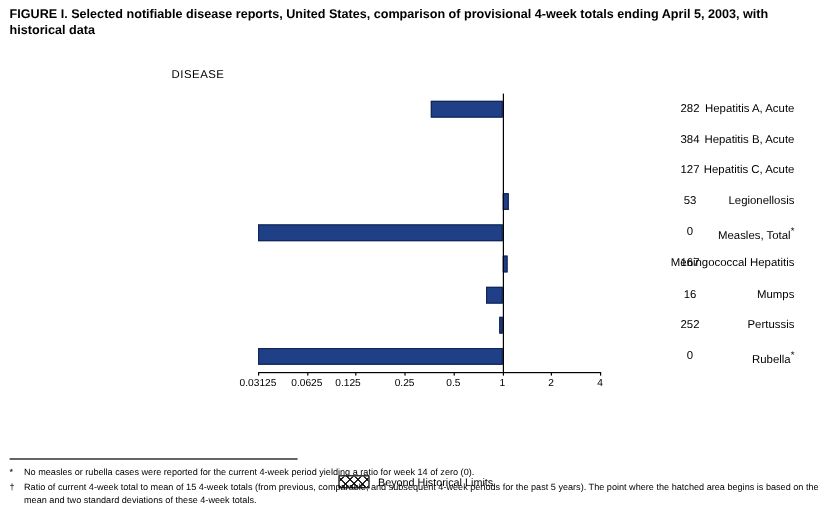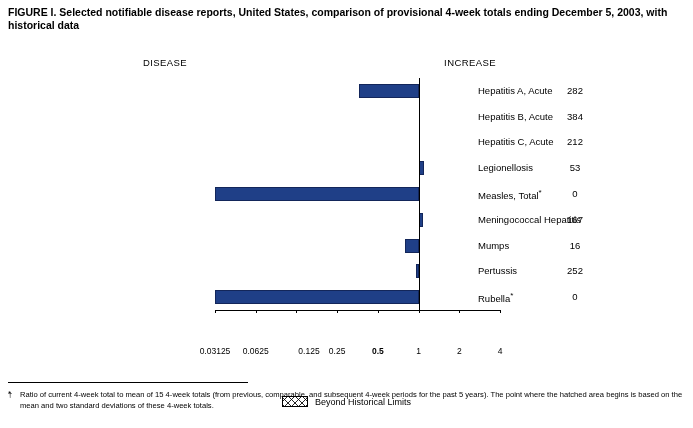--- a/index.html
+++ b/index.html
@@ -40,22 +40,23 @@
   #hdr-disease { left: 110px; top: 13px; width: 110px; }
   #hdr-decrease { left: 240px; top: 13px; width: 110px; }
   #hdr-increase { left: 415px; top: 13px; width: 110px; }
   #hdr-cases {
     left: 495px; top: 6px; width: 160px; line-height: 1.35;
   }
   #hdr-cases span { display: block; }
 
   .disease-label {
     position: absolute;
-    right: 0;
+    right: 12px;
     width: 215px;
+    text-align: right;
     font-size: 9.5px;
     white-space: nowrap;
     padding-right: 19px;
   }
   .disease-label sup { font-size: 8px; vertical-align: super; }
 
   .cases-value {
     position: absolute;
     left: 495px;
     width: 160px;
@@ -78,21 +79,20 @@
     position: absolute;
     background: #1f3f87;
     border: 1px solid #13265a;
     height: 14px;
   }
   .tick-label {
     position: absolute;
     font-size: 8.5px;
     text-align: center;
     white-space: nowrap;
-    margin-top: 32px;
   }
   #x-axis-title {
     position: absolute;
     left: 215px;
     top: 288px;
     width: 285px;
     text-align: center;
     font-size: 12px;
   }
   #x-axis-title sup { font-size: 8px; vertical-align: super; }
@@ -129,42 +129,41 @@
   .fn-mark { position: absolute; left: 0; top: 0; width: 10px; }
   hr.divider {
     position: absolute;
     left: 8px; top: 382px; width: 240px;
     border: none; border-top: 1px solid #000000; margin: 0;
   }
 </style>
 </head>
 <body>
 
-<div id="figure-title">FIGURE I. Selected notifiable disease reports, United States, comparison of provisional 4-week totals ending December 5, 2003, with historical data</div>
+<div id="figure-title">FIGURE I. Selected notifiable disease reports, United States, comparison of provisional 4-week totals ending April 5, 2003, with historical data</div>
 
 <div id="chart-area">
 
   <div class="col-header" id="hdr-disease">DISEASE</div>
-  <div class="col-header" id="hdr-increase">INCREASE</div>
 
   <div id="labels-col">
       <div class="disease-label" style="top: 40.8889px;">Hepatitis A, Acute</div>
       <div class="disease-label" style="top: 66.6667px;">Hepatitis B, Acute</div>
       <div class="disease-label" style="top: 92.4444px;">Hepatitis C, Acute</div>
       <div class="disease-label" style="top: 118.222px;">Legionellosis</div>
       <div class="disease-label" style="top: 144px;">Measles, Total<sup>*</sup></div>
       <div class="disease-label" style="top: 169.778px;">Meningococcal Hepatitis</div>
       <div class="disease-label" style="top: 195.556px;">Mumps</div>
       <div class="disease-label" style="top: 221.333px;">Pertussis</div>
       <div class="disease-label" style="top: 247.111px;">Rubella<sup>*</sup></div>
     </div>
   <div id="cases-col">
       <div class="cases-value" style="top: 40.8889px;">282</div>
       <div class="cases-value" style="top: 66.6667px;">384</div>
-      <div class="cases-value" style="top: 92.4444px;">212</div>
+      <div class="cases-value" style="top: 92.4444px;">127</div>
       <div class="cases-value" style="top: 118.222px;">53</div>
       <div class="cases-value" style="top: 144px;">0</div>
       <div class="cases-value" style="top: 169.778px;">167</div>
       <div class="cases-value" style="top: 195.556px;">16</div>
       <div class="cases-value" style="top: 221.333px;">252</div>
       <div class="cases-value" style="top: 247.111px;">0</div>
     </div>
 
   <div class="plot">
     <div id="bars">
@@ -176,43 +175,44 @@
         <div class="bar" style="left: 200.559px; width: 3.01288px; top: 186.333px;"></div>
         <div class="bar" style="left: 0px; width: 203.571px; top: 212.111px;"></div>
       </div>
     <div class="axis-line" id="ref-line" style="left: 203.571px; top: 0px; width: 1px; height: 232px;"></div>
     <div class="axis-line" id="x-axis" style="left: 0px; top: 232px; width: 285px; height: 1px;"></div>
     <div id="ticks">
         <div class="tick-label" style="width: 56px; left: -28px; top: 236px;">0.03125</div>
         <div class="axis-line" style="left: 0px; top: 232px; width: 1px; height: 3px;"></div>
         <div class="tick-label" style="width: 56px; left: 12.7143px; top: 236px;">0.0625</div>
         <div class="axis-line" style="left: 40.7143px; top: 232px; width: 1px; height: 3px;"></div>
-        <div class="tick-label" style="width: 56px; left: 66px; top: 236px;">0.125</div>
+        <div class="tick-label" style="width: 56px; left: 47px; top: 236px;">0.125</div>
         <div class="axis-line" style="left: 81.4286px; top: 232px; width: 1px; height: 3px;"></div>
         <div class="tick-label" style="width: 56px; left: 94.1429px; top: 236px;">0.25</div>
         <div class="axis-line" style="left: 122.143px; top: 232px; width: 1px; height: 3px;"></div>
-        <div class="tick-label" style="width: 56px; left: 134.857px; top: 236px; font-weight: bold;">0.5</div>
+        <div class="tick-label" style="width: 56px; left: 134.857px; top: 236px;">0.5</div>
         <div class="axis-line" style="left: 162.857px; top: 232px; width: 1px; height: 3px;"></div>
         <div class="tick-label" style="width: 56px; left: 175.571px; top: 236px;">1</div>
         <div class="axis-line" style="left: 203.571px; top: 232px; width: 1px; height: 3px;"></div>
         <div class="tick-label" style="width: 56px; left: 216.286px; top: 236px;">2</div>
         <div class="axis-line" style="left: 244.286px; top: 232px; width: 1px; height: 3px;"></div>
         <div class="tick-label" style="width: 56px; left: 257px; top: 236px;">4</div>
         <div class="axis-line" style="left: 285px; top: 232px; width: 1px; height: 3px;"></div>
       </div>
   </div>
 
 
   <div id="legend">
     <span class="swatch"></span><span>Beyond Historical Limits</span>
   </div>
 </div>
 
 <hr class="divider">
 <div id="footnotes">
   <div class="fn-row">
     <span class="fn-mark">*</span>
+    <span>No measles or rubella cases were reported for the current 4-week period yielding a ratio for week 14 of zero (0).</span>
   </div>
   <div class="fn-row">
     <span class="fn-mark">†</span>
     <span>Ratio of current 4-week total to mean of 15 4-week totals (from previous, comparable, and subsequent 4-week periods for the past 5 years). The point where the hatched area begins is based on the mean and two standard deviations of these 4-week totals.</span>
   </div>
 </div>
 
 </body></html>

